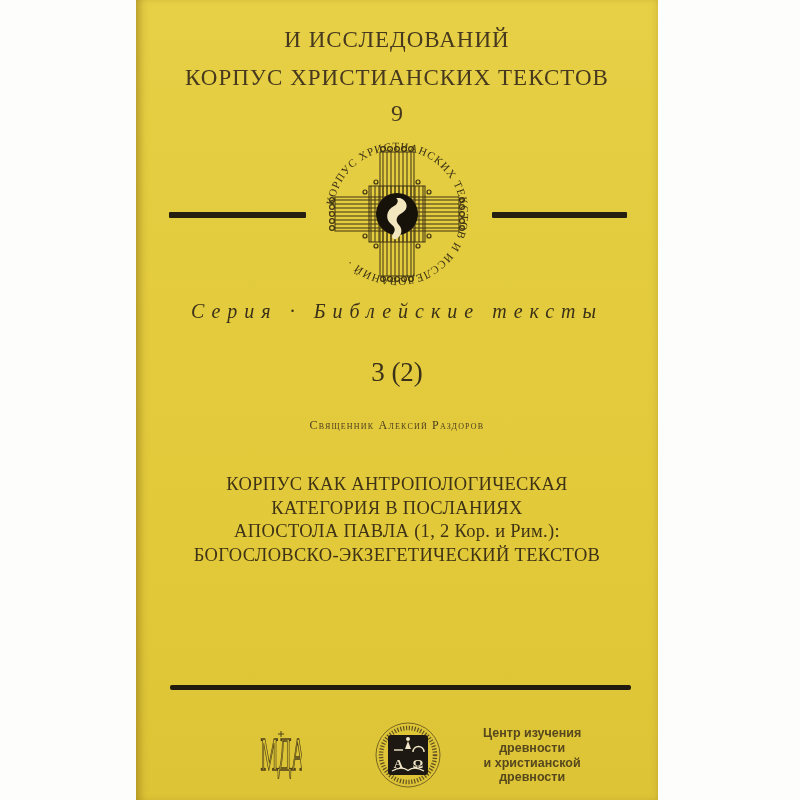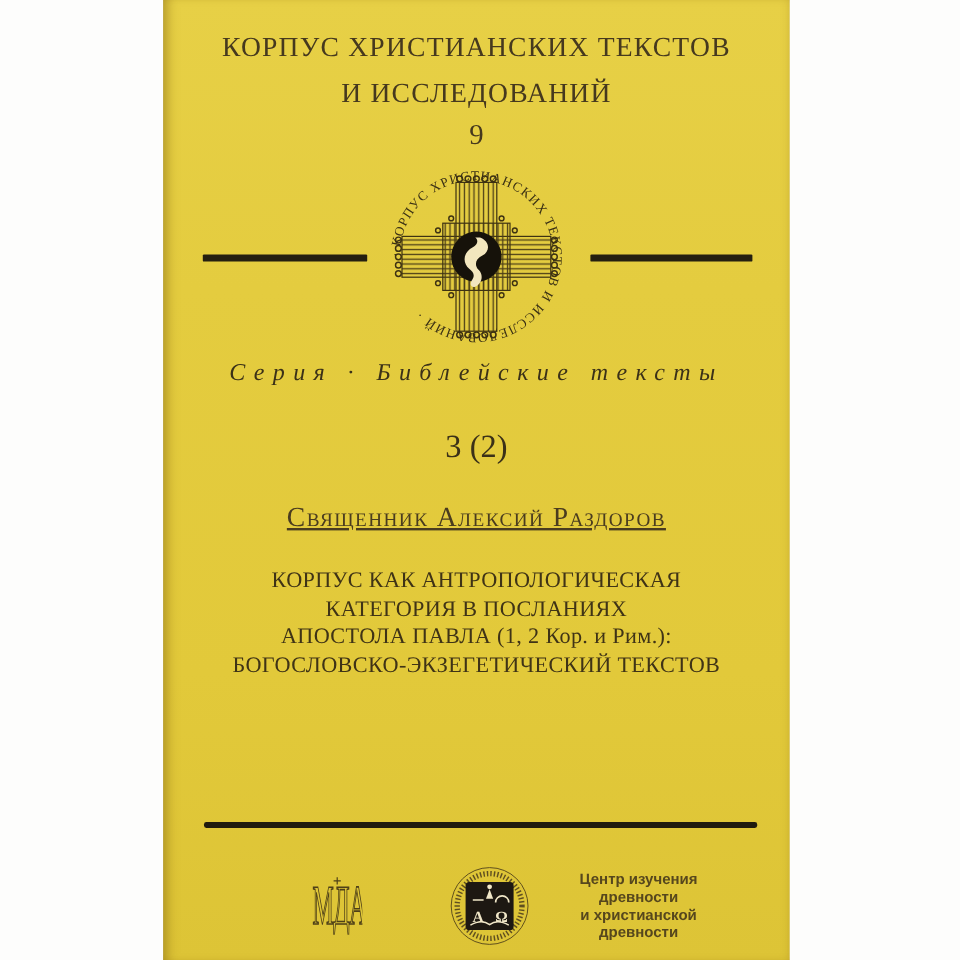--- a/index.html
+++ b/index.html
@@ -15,21 +15,21 @@
   .ctext{position:absolute;left:0;width:100%;text-align:center;color:#46391e;}
   .masthead-line{font-size:23px;letter-spacing:1px;line-height:38px;}
   .masthead{top:21px;}
   .volume{top:100px;font-size:24px;}
   .bar{position:absolute;height:6px;background:#241f10;border-radius:1px;}
   .bar-left{left:33px;top:212px;width:137px;}
   .bar-right{left:356px;top:212px;width:135px;}
   .emblem-wrap{position:absolute;left:50%;top:130px;margin-left:-100px;width:200px;height:170px;}
   .series{top:300px;font-size:20px;letter-spacing:7px;line-height:23px;color:#3b3118;font-style:italic;}
   .series-number{top:357px;font-size:27px;color:#3b3118;}
-  .author{top:418px;font-size:23px;font-variant:small-caps;letter-spacing:1.2px;color:#4a3c1f;text-decoration:underline;}
+  .author{top:418px;font-size:12px;font-variant:small-caps;letter-spacing:1.2px;color:#4a3c1f;}
   .main-title{top:473px;font-size:18.5px;line-height:23.6px;letter-spacing:.3px;color:#3f3316;}
   .divider{position:absolute;left:34px;top:685px;width:461px;height:5px;background:#201b0e;border-radius:2px;}
   .pub-row{position:absolute;left:0;top:715px;width:100%;height:80px;text-align:center;}
   .mda-logo{position:absolute;left:124px;top:12px;}
   .mda-text{
     position:absolute;left:167px;top:16px;
     font:700 8px/10px "Liberation Sans", sans-serif;
     letter-spacing:.4px;color:#5a4a1e;text-transform:uppercase;
   }
   .cspa-logo{position:absolute;left:236px;top:4px;}
@@ -37,22 +37,22 @@
     position:absolute;left:319px;top:11px;
     font:700 12.5px/14.8px "Liberation Sans", sans-serif;color:#56471d;margin-left:28px;
   }
 </style>
 </head>
 <body>
 
 <div class="cover">
 
   <div class="ctext masthead">
+    <div class="masthead-line">И ИССЛЕДОВАНИЙ</div>
     <div class="masthead-line">КОРПУС ХРИСТИАНСКИХ ТЕКСТОВ</div>
-    <div class="masthead-line">И ИССЛЕДОВАНИЙ</div>
   </div>
 
   <div class="ctext volume">9</div>
 
   <div class="emblem-wrap">
     <svg width="200" height="170" viewBox="0 0 200 170">
       <defs>
         <pattern id="hatchV" width="4" height="4" patternUnits="userSpaceOnUse">
           <path d="M2,0 V4" stroke="#4c3e16" stroke-width="1.1"></path>
         </pattern>

